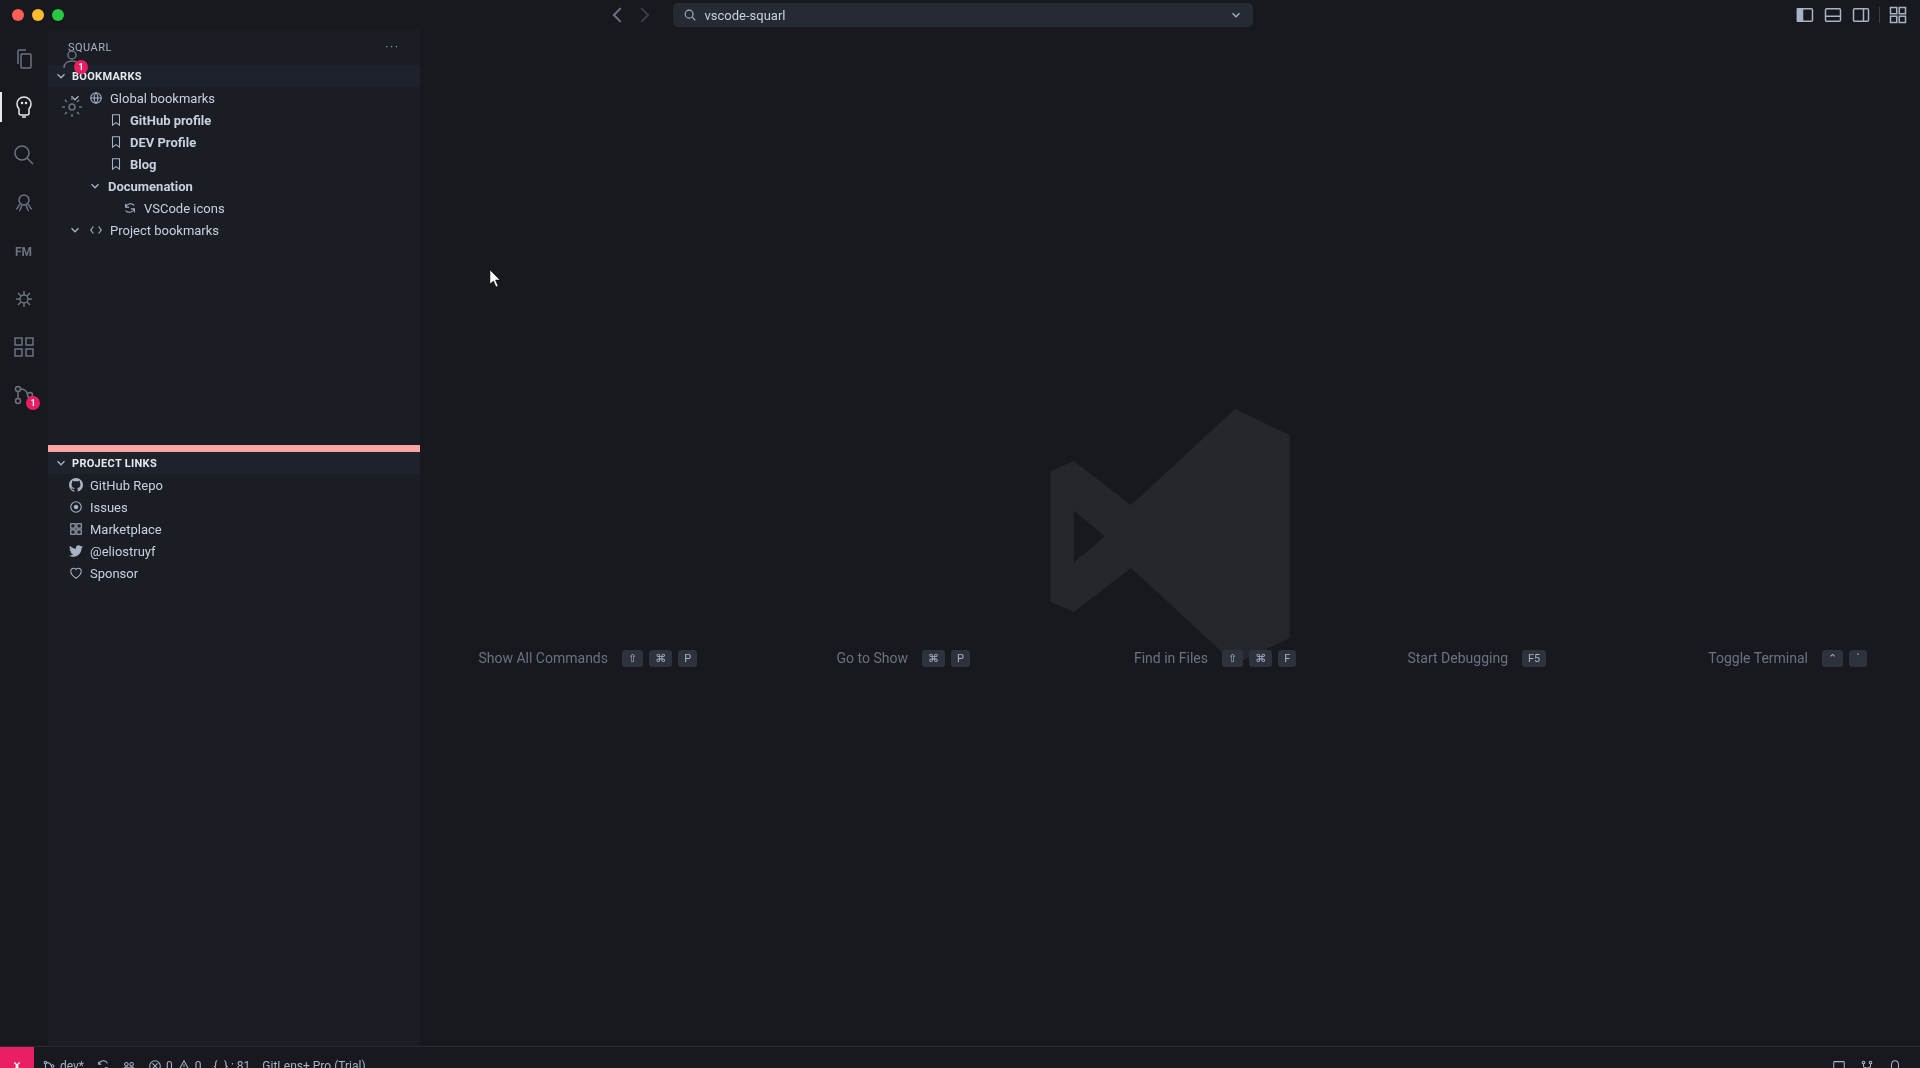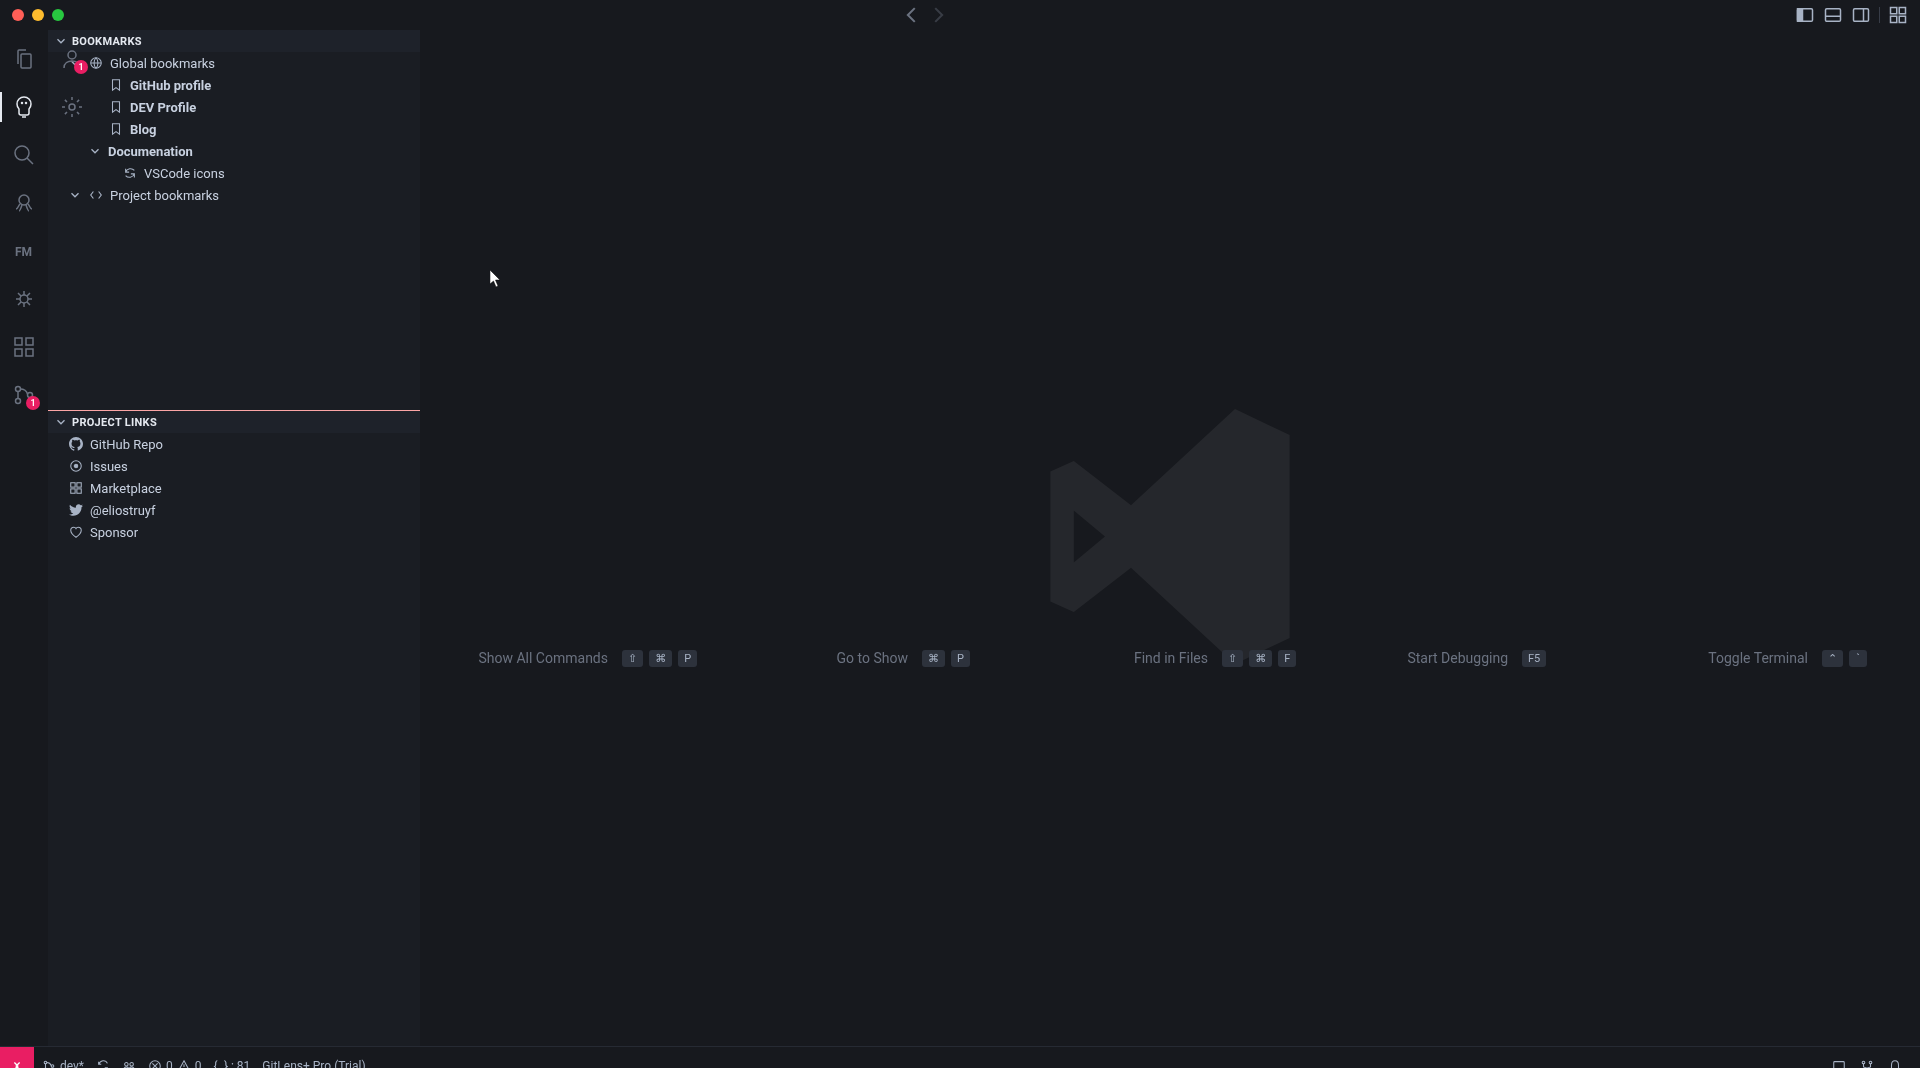--- a/index.html
+++ b/index.html
@@ -49,21 +49,21 @@
     .tree-row { height: 22px; display: flex; align-items: center; gap: 6px; color: #c8d1e0; cursor: pointer; font-size: 13px; padding-left: 20px; }
     .tree-row.depth-1 { padding-left: 20px; }
     .tree-row.depth-2 { padding-left: 40px; font-weight: bold; }
     .tree-row.depth-3 { padding-left: 54px; }
     .tree-chevron { width: 14px; height: 14px; display: flex; align-items: center; justify-content: center; color: #a8b3c5; }
     .tree-chevron.spacer { visibility: hidden; }
     .tree-icon { width: 16px; height: 16px; display: flex; align-items: center; justify-content: center; color: #a8b3c5; flex-shrink: 0; }
     .tree-icon svg { width: 14px; height: 14px; }
     
     .sidebar-section-top { flex: 0 0 380px; overflow: auto; }
-    .sidebar-section-bottom { flex: 1; border-top: 1px solid #fca5a5; }
+    .sidebar-section-bottom { flex: 1; border-top: 7px solid #fca5a5; }
     
     
     .editor { flex: 1; background: #17191e; position: relative; display: flex; align-items: center; justify-content: center; }
     .vscode-watermark { position: absolute; top: 50%; left: 50%; transform: translate(-50%, -50%); z-index: 0; opacity: 0.06; }
     .vscode-watermark svg { width: 260px; height: 260px; fill: #fff; }
     
     .shortcuts { position: relative; z-index: 1; margin-top: 240px; display: flex; gap: 16px; }
     .shortcut-row { display: flex; align-items: center; justify-content: flex-end; gap: 14px; }
     .shortcut-label { color: #6b7280; font-size: 14px; text-align: right; min-width: 180px; }
     .shortcut-keys { display: flex; gap: 6px; min-width: 90px; }
@@ -95,20 +95,30 @@
         <svg viewBox="0 0 16 16" fill="none" stroke="currentColor" stroke-width="1.5">
             <path d="M10 3 L5 8 L10 13"></path>
           </svg>
       </div>
       <div class="nav-arrow disabled">
         <svg viewBox="0 0 16 16" fill="none" stroke="currentColor" stroke-width="1.5">
             <path d="M6 3 L11 8 L6 13"></path>
           </svg>
       </div>
     </div>
+    <div class="search-box">
+      <svg viewBox="0 0 16 16" fill="none" stroke="currentColor" stroke-width="1.3">
+          <circle cx="7" cy="7" r="4.5"></circle>
+          <path d="M10.5 10.5 L14 14"></path>
+        </svg>
+      <span class="search-text">vscode-squarl</span>
+      <svg class="search-chevron" width="12" height="12" viewBox="0 0 16 16" fill="none" stroke="currentColor" stroke-width="1.5">
+          <path d="M4 6 L8 10 L12 6"></path>
+        </svg>
+    </div>
   </div>
   <div class="titlebar-right">
     <div class="titlebar-icon">
       <svg viewBox="0 0 16 16" fill="none" stroke="currentColor" stroke-width="1.2">
           <rect x="2" y="3" width="12" height="10" rx="1"></rect>
           <rect x="2" y="3" width="4" height="10" fill="currentColor"></rect>
         </svg>
     </div>
     <div class="titlebar-icon">
       <svg viewBox="0 0 16 16" fill="none" stroke="currentColor" stroke-width="1.2">
@@ -203,20 +213,26 @@
       <div class="activity-item">
         <svg viewBox="0 0 24 24" fill="none" stroke="currentColor" stroke-width="1.5">
             <circle cx="12" cy="12" r="3"></circle>
             <path d="M12 2 L12 5 M12 19 L12 22 M4.9 4.9 L7 7 M17 17 L19.1 19.1 M2 12 L5 12 M19 12 L22 12 M4.9 19.1 L7 17 M17 7 L19.1 4.9"></path>
           </svg>
       </div>
     </div>
   </div>
 
   <div class="sidebar">
+    <div class="sidebar-header">
+      <span>SQUARL</span>
+      <div class="sidebar-header-actions">
+        <span class="dots">···</span>
+      </div>
+    </div>
 
     <div class="sidebar-section-top">
     <div class="section-header">
       <svg class="tree-chevron" viewBox="0 0 16 16" fill="none" stroke="currentColor" stroke-width="1.5">
             <path d="M4 6 L8 10 L12 6"></path>
           </svg>
       <span>BOOKMARKS</span>
     </div>
     <div class="tree">
 

